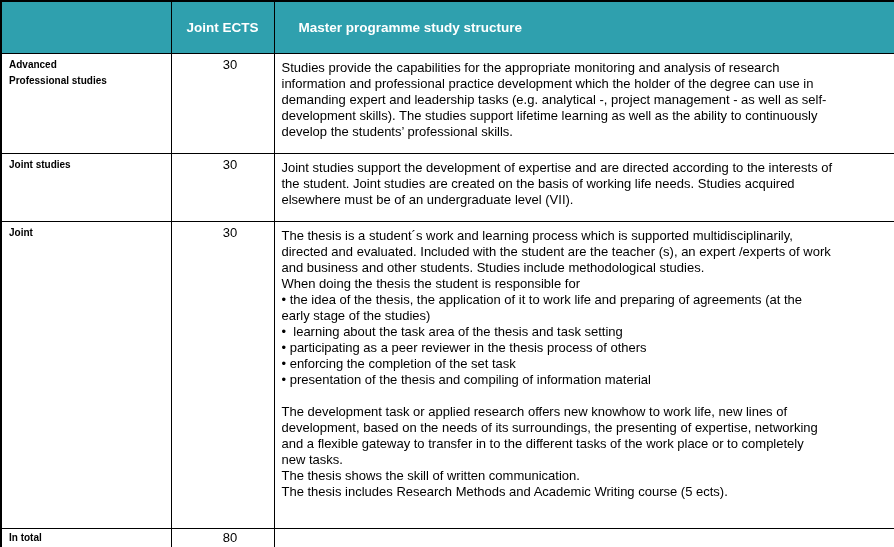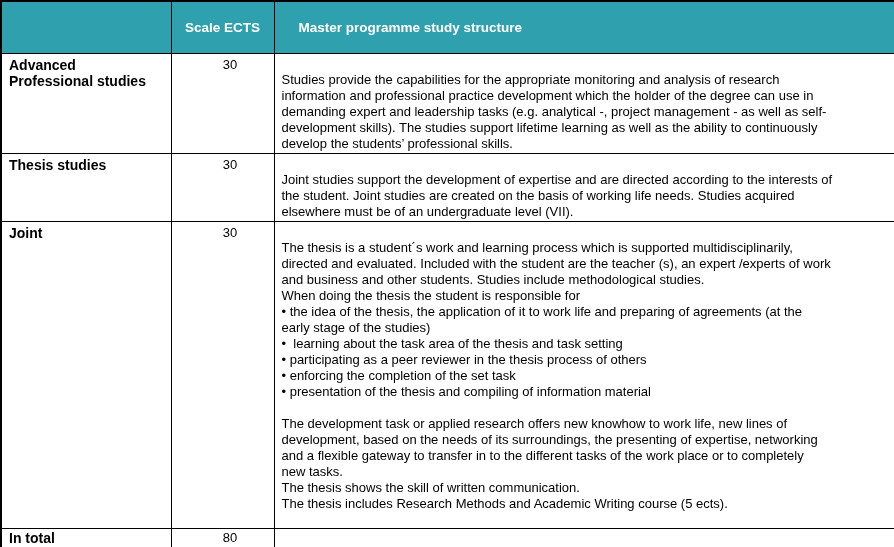--- a/index.html
+++ b/index.html
@@ -53,29 +53,29 @@
     vertical-align: top;
     background: #ffffff;
     padding-left: 16px;
   }
   tbody th.name {
     text-align: left;
     font-weight: bold;
     padding: 3px 6px 0 7px;
     white-space: pre-line;
     line-height: 16px;
-    font-size: 14px;
+    font-size: 10px;
   }
   tbody td.ects {
     text-align: center;
     padding-top: 3px;
     line-height: 16px;
   }
   tbody td.desc {
-    padding: 18px 6px 0 7px;
+    padding: 6px 6px 0 7px;
     white-space: pre-wrap;
     line-height: 16px;
   }
   tr.r1 > * { height: 100px; }
   tr.r2 > * { height: 68px; }
   tr.r3 > * { height: 307px; }
   tr.r4 > * { height: 16px; }
   tr.r4 th.name, tr.r4 td.ects { padding-top: 1px; }
 </style>
 </head>
@@ -84,37 +84,37 @@
 <div class="page">
   <table class="study">
     <colgroup>
         <col class="c1">
         <col class="c2">
         <col class="c3">
       </colgroup>
     <thead>
       <tr>
         <th style="background: rgb(47, 160, 174); color: rgb(255, 255, 255);"></th>
-        <th style="background: rgb(47, 160, 174); color: rgb(255, 255, 255);">Scale ECTS</th>
+        <th style="background: rgb(47, 160, 174); color: rgb(255, 255, 255);">Joint ECTS</th>
         <th class="left" style="background: rgb(47, 160, 174); color: rgb(255, 255, 255);">Master programme study structure</th>
       </tr>
     </thead>
     <tbody>
       <tr class="r1">
         <th class="name">Advanced
 Professional studies</th>
         <td class="ects">30</td>
         <td class="desc">Studies provide the capabilities for the appropriate monitoring and analysis of research
 information and professional practice development which the holder of the degree can use in
 demanding expert and leadership tasks (e.g. analytical -, project management - as well as self-
 development skills). The studies support lifetime learning as well as the ability to continuously
 develop the students’ professional skills.</td>
       </tr>
       <tr class="r2">
-        <th class="name">Thesis studies</th>
+        <th class="name">Joint studies</th>
         <td class="ects">30</td>
         <td class="desc">Joint studies support the development of expertise and are directed according to the interests of
 the student. Joint studies are created on the basis of working life needs. Studies acquired
 elsewhere must be of an undergraduate level (VII).</td>
       </tr>
       <tr class="r3">
         <th class="name">Joint</th>
         <td class="ects">30</td>
         <td class="desc">The thesis is a student´s work and learning process which is supported multidisciplinarily,
 directed and evaluated. Included with the student are the teacher (s), an expert /experts of work

